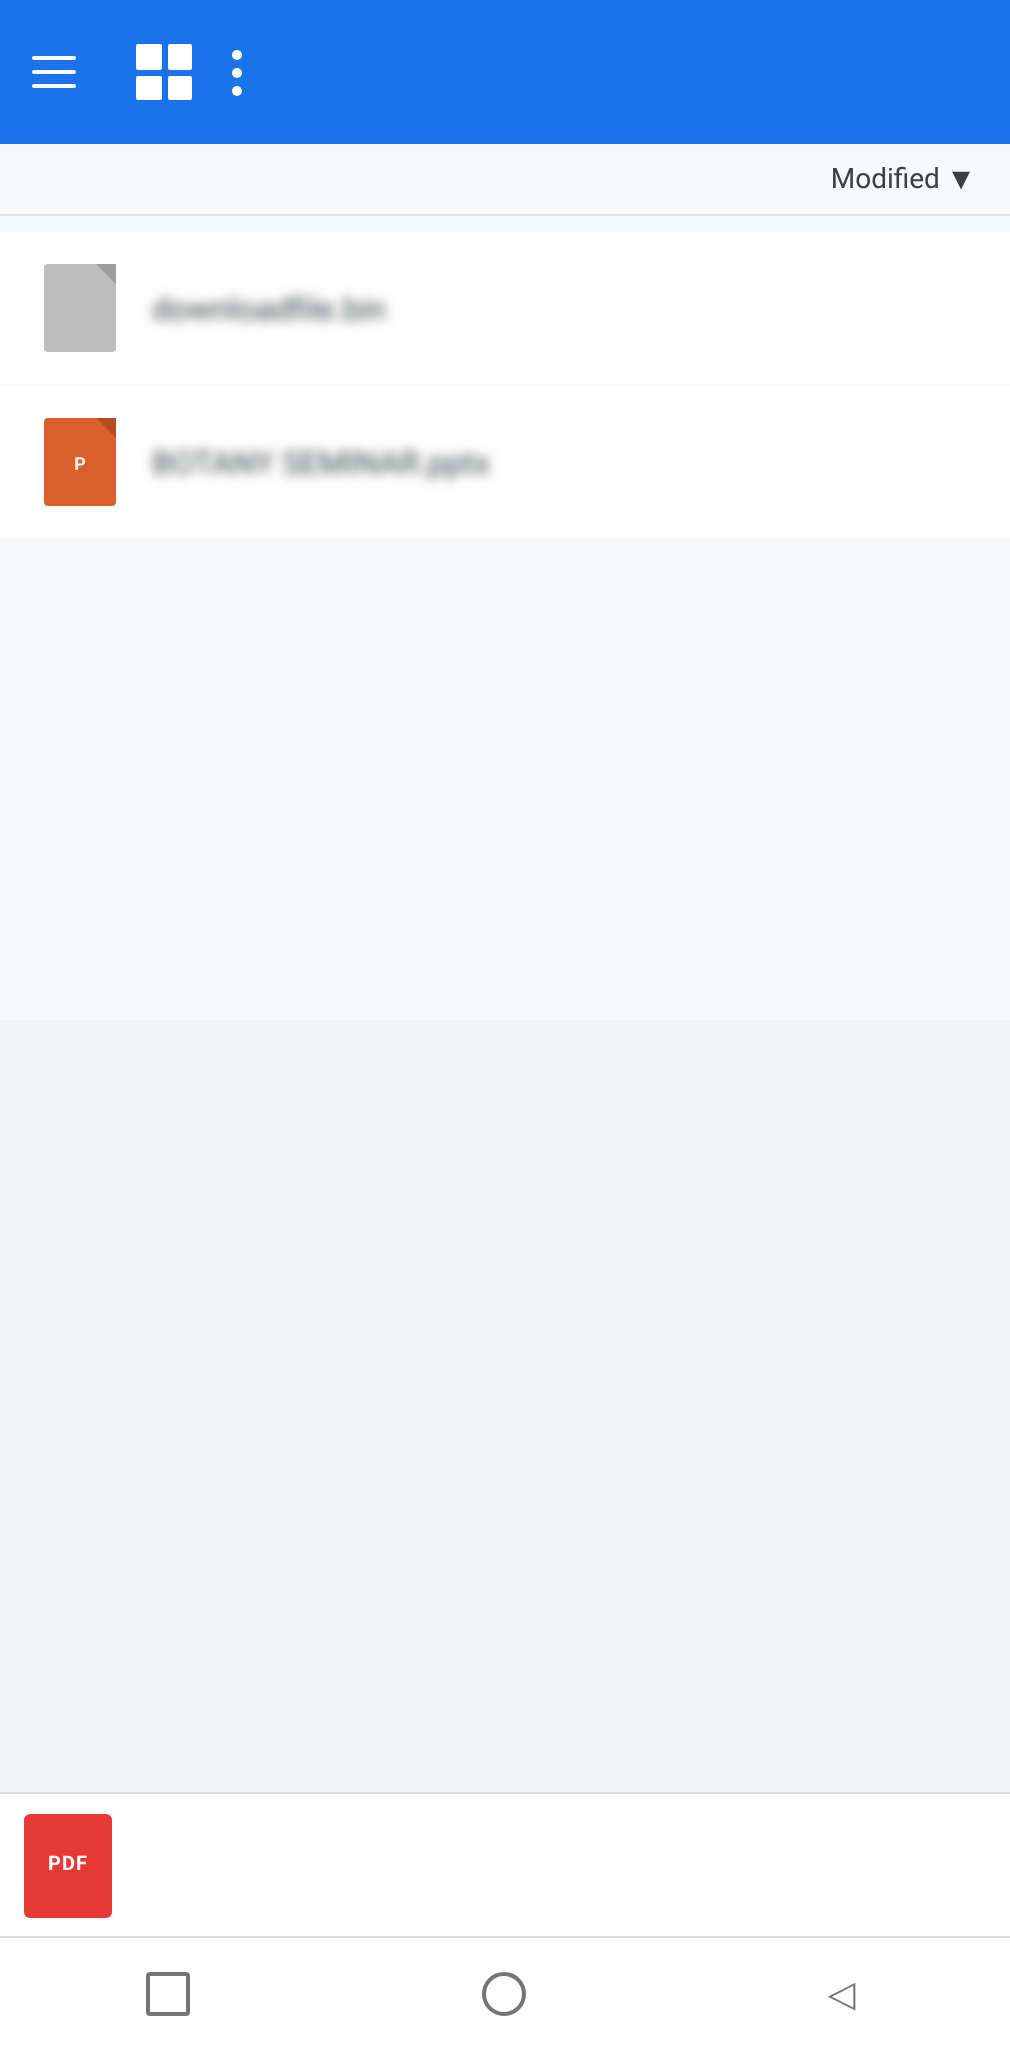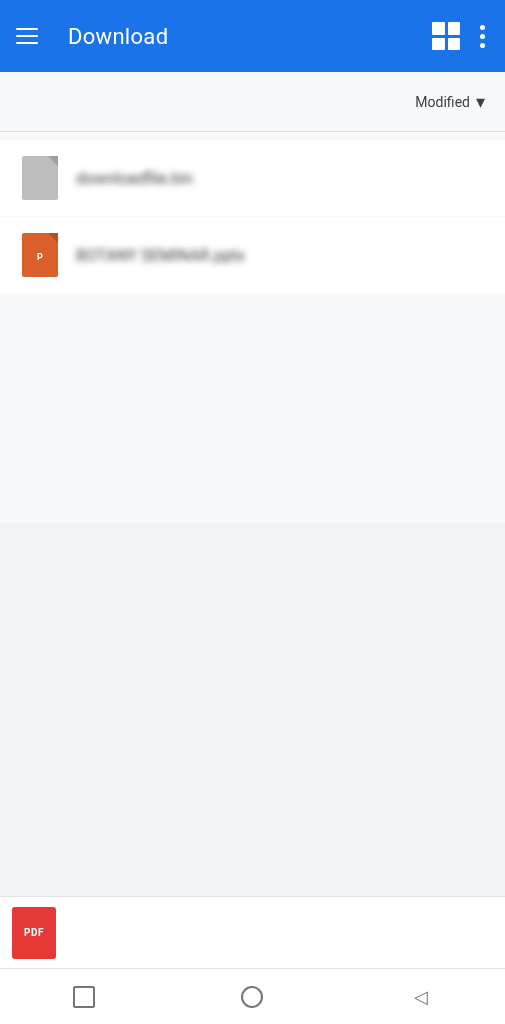--- a/index.html
+++ b/index.html
@@ -88,21 +88,21 @@
       display: block;
       width: 5px;
       height: 5px;
       background: white;
       border-radius: 50%;
     }
 
     
     .sort-bar {
       background: #f8f9fa;
-      height: 60px;
+      height: 36px;
       display: flex;
       align-items: center;
       justify-content: flex-end;
       padding: 16px 20px;
       border-bottom: 1px solid #e0e0e0;
       flex-shrink: 0;
     }
 
     .sort-label {
       font-size: 14px;
@@ -323,21 +323,20 @@
   </style>
 </head>
 <body>
 
 <div class="top-bar">
   <div class="top-bar-menu-icon">
     <span></span>
     <span></span>
     <span></span>
   </div>
-  <span class="top-bar-title">Download</span>
   <div class="top-bar-actions">
     <div class="grid-icon">
       <div class="grid-icon-cell"></div>
       <div class="grid-icon-cell"></div>
       <div class="grid-icon-cell"></div>
       <div class="grid-icon-cell"></div>
     </div>
     <div class="more-icon">
       <span></span>
       <span></span>

